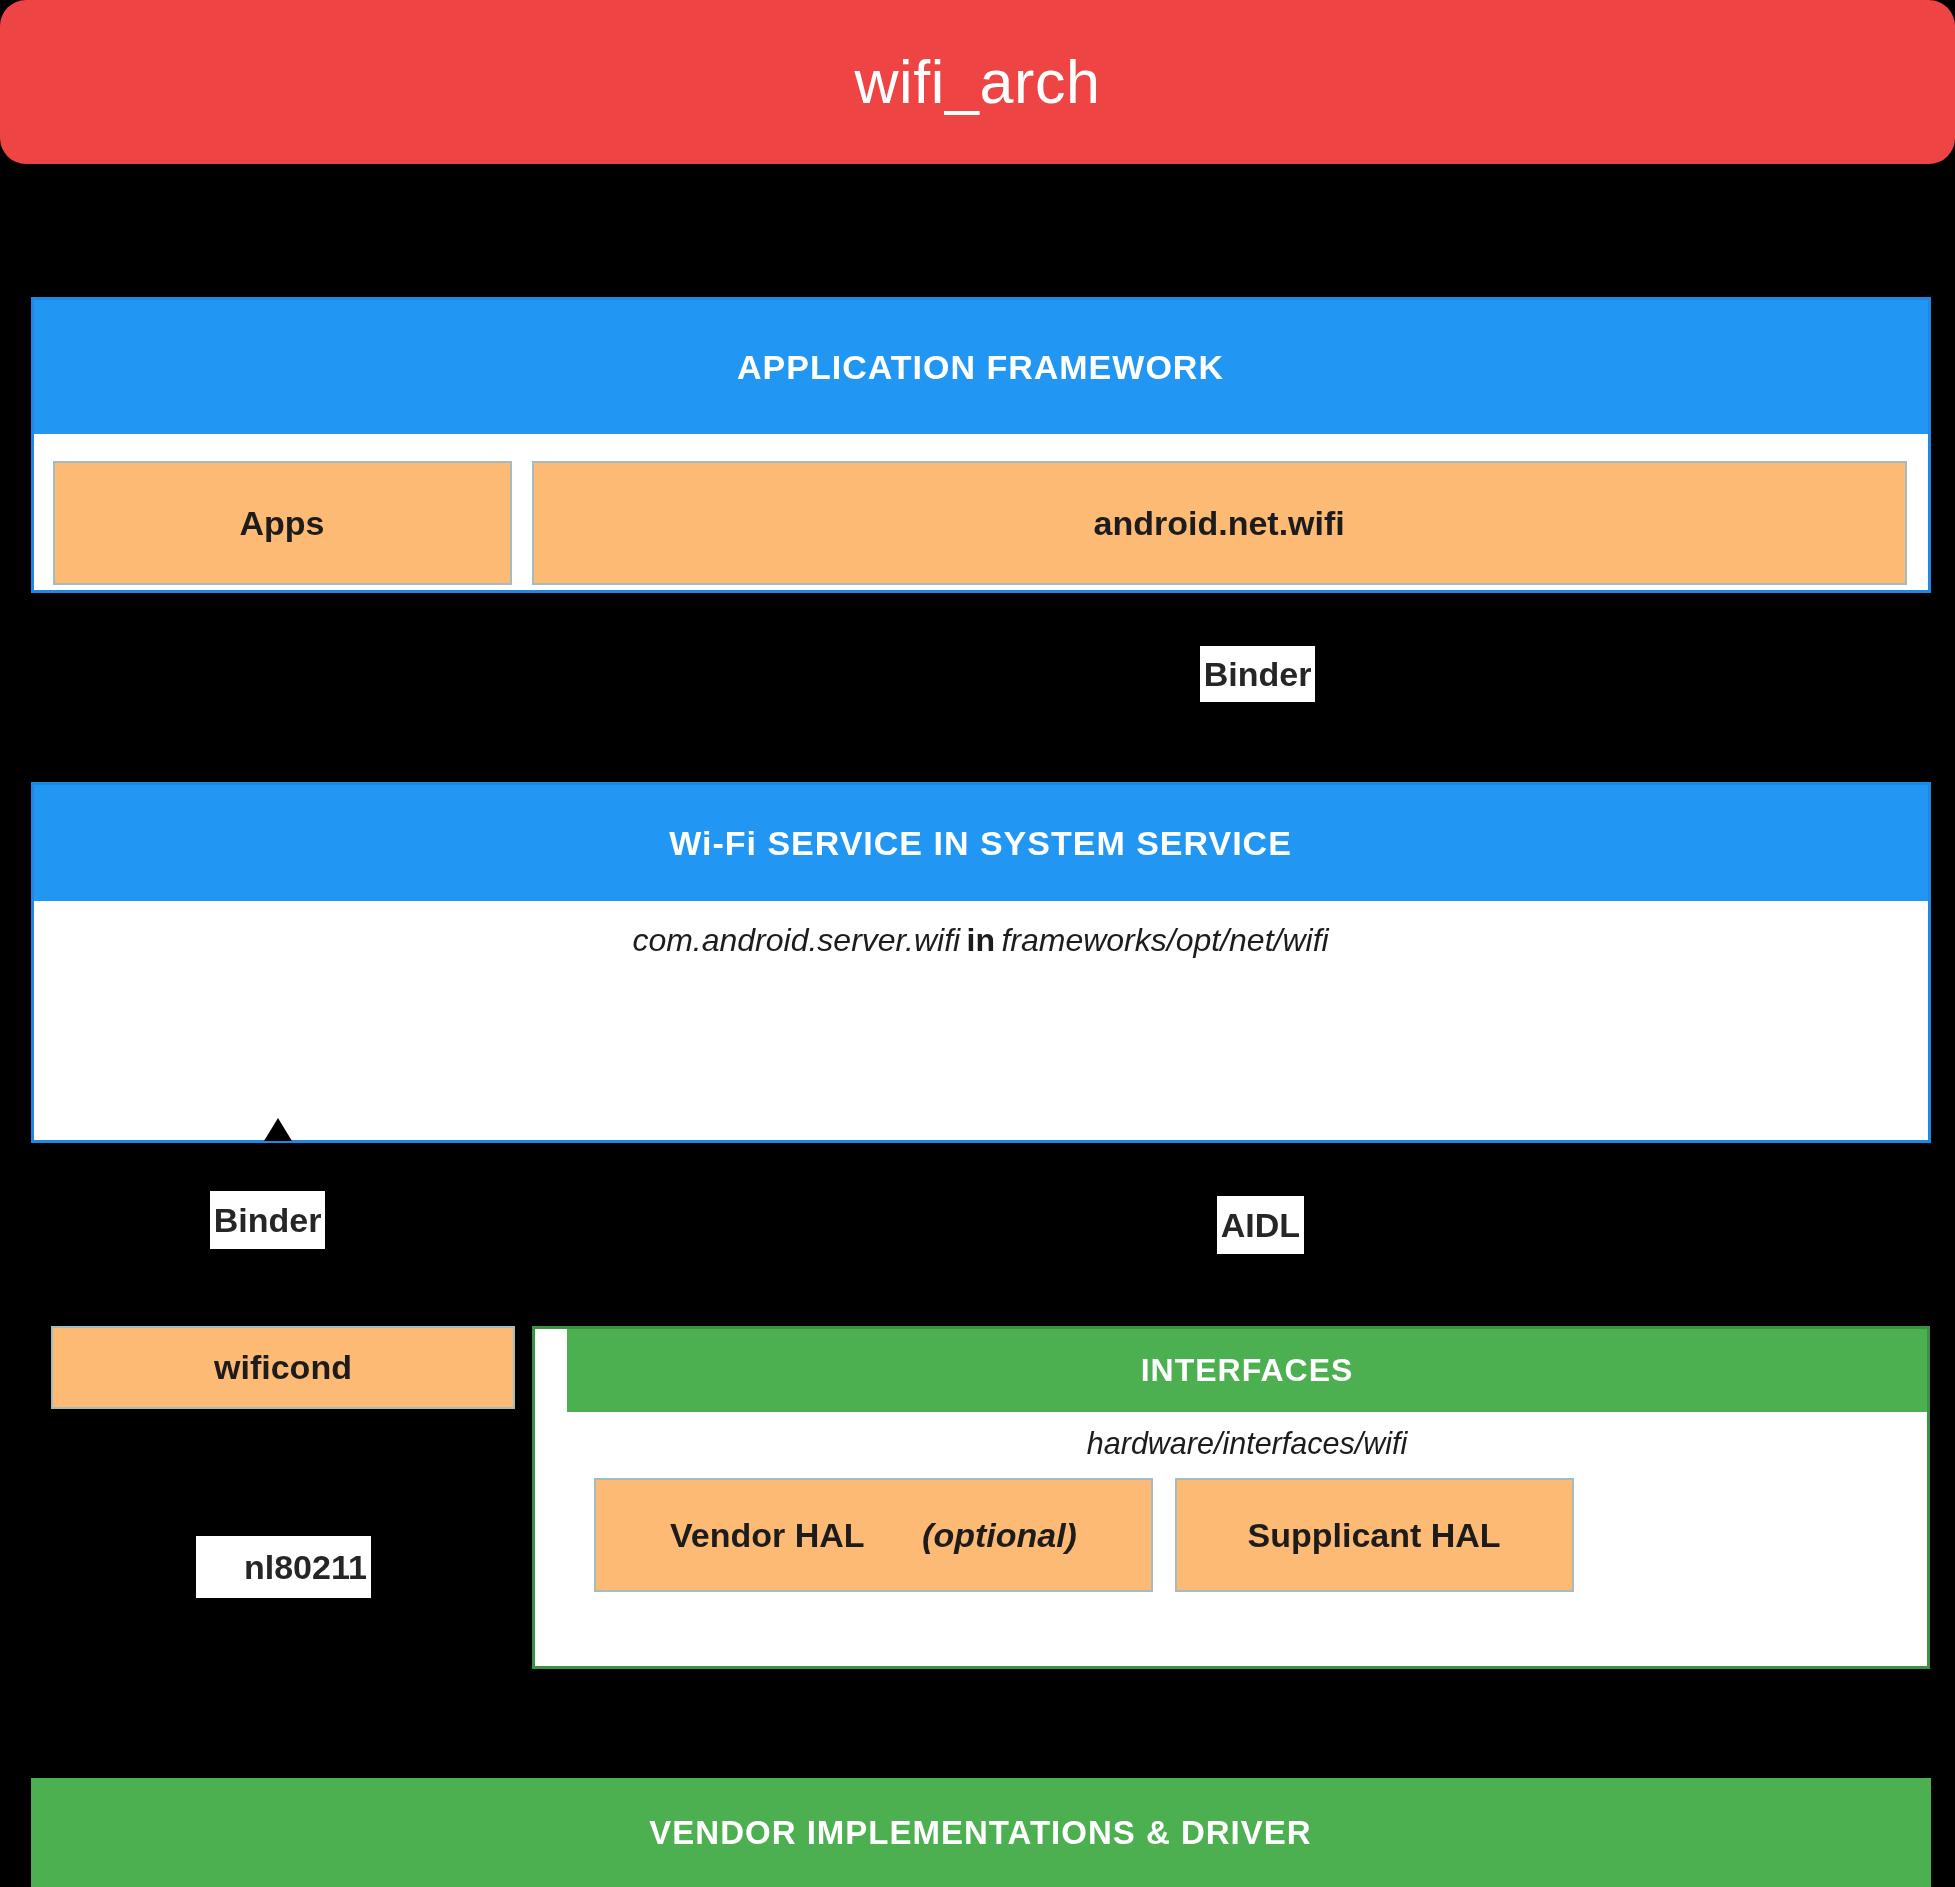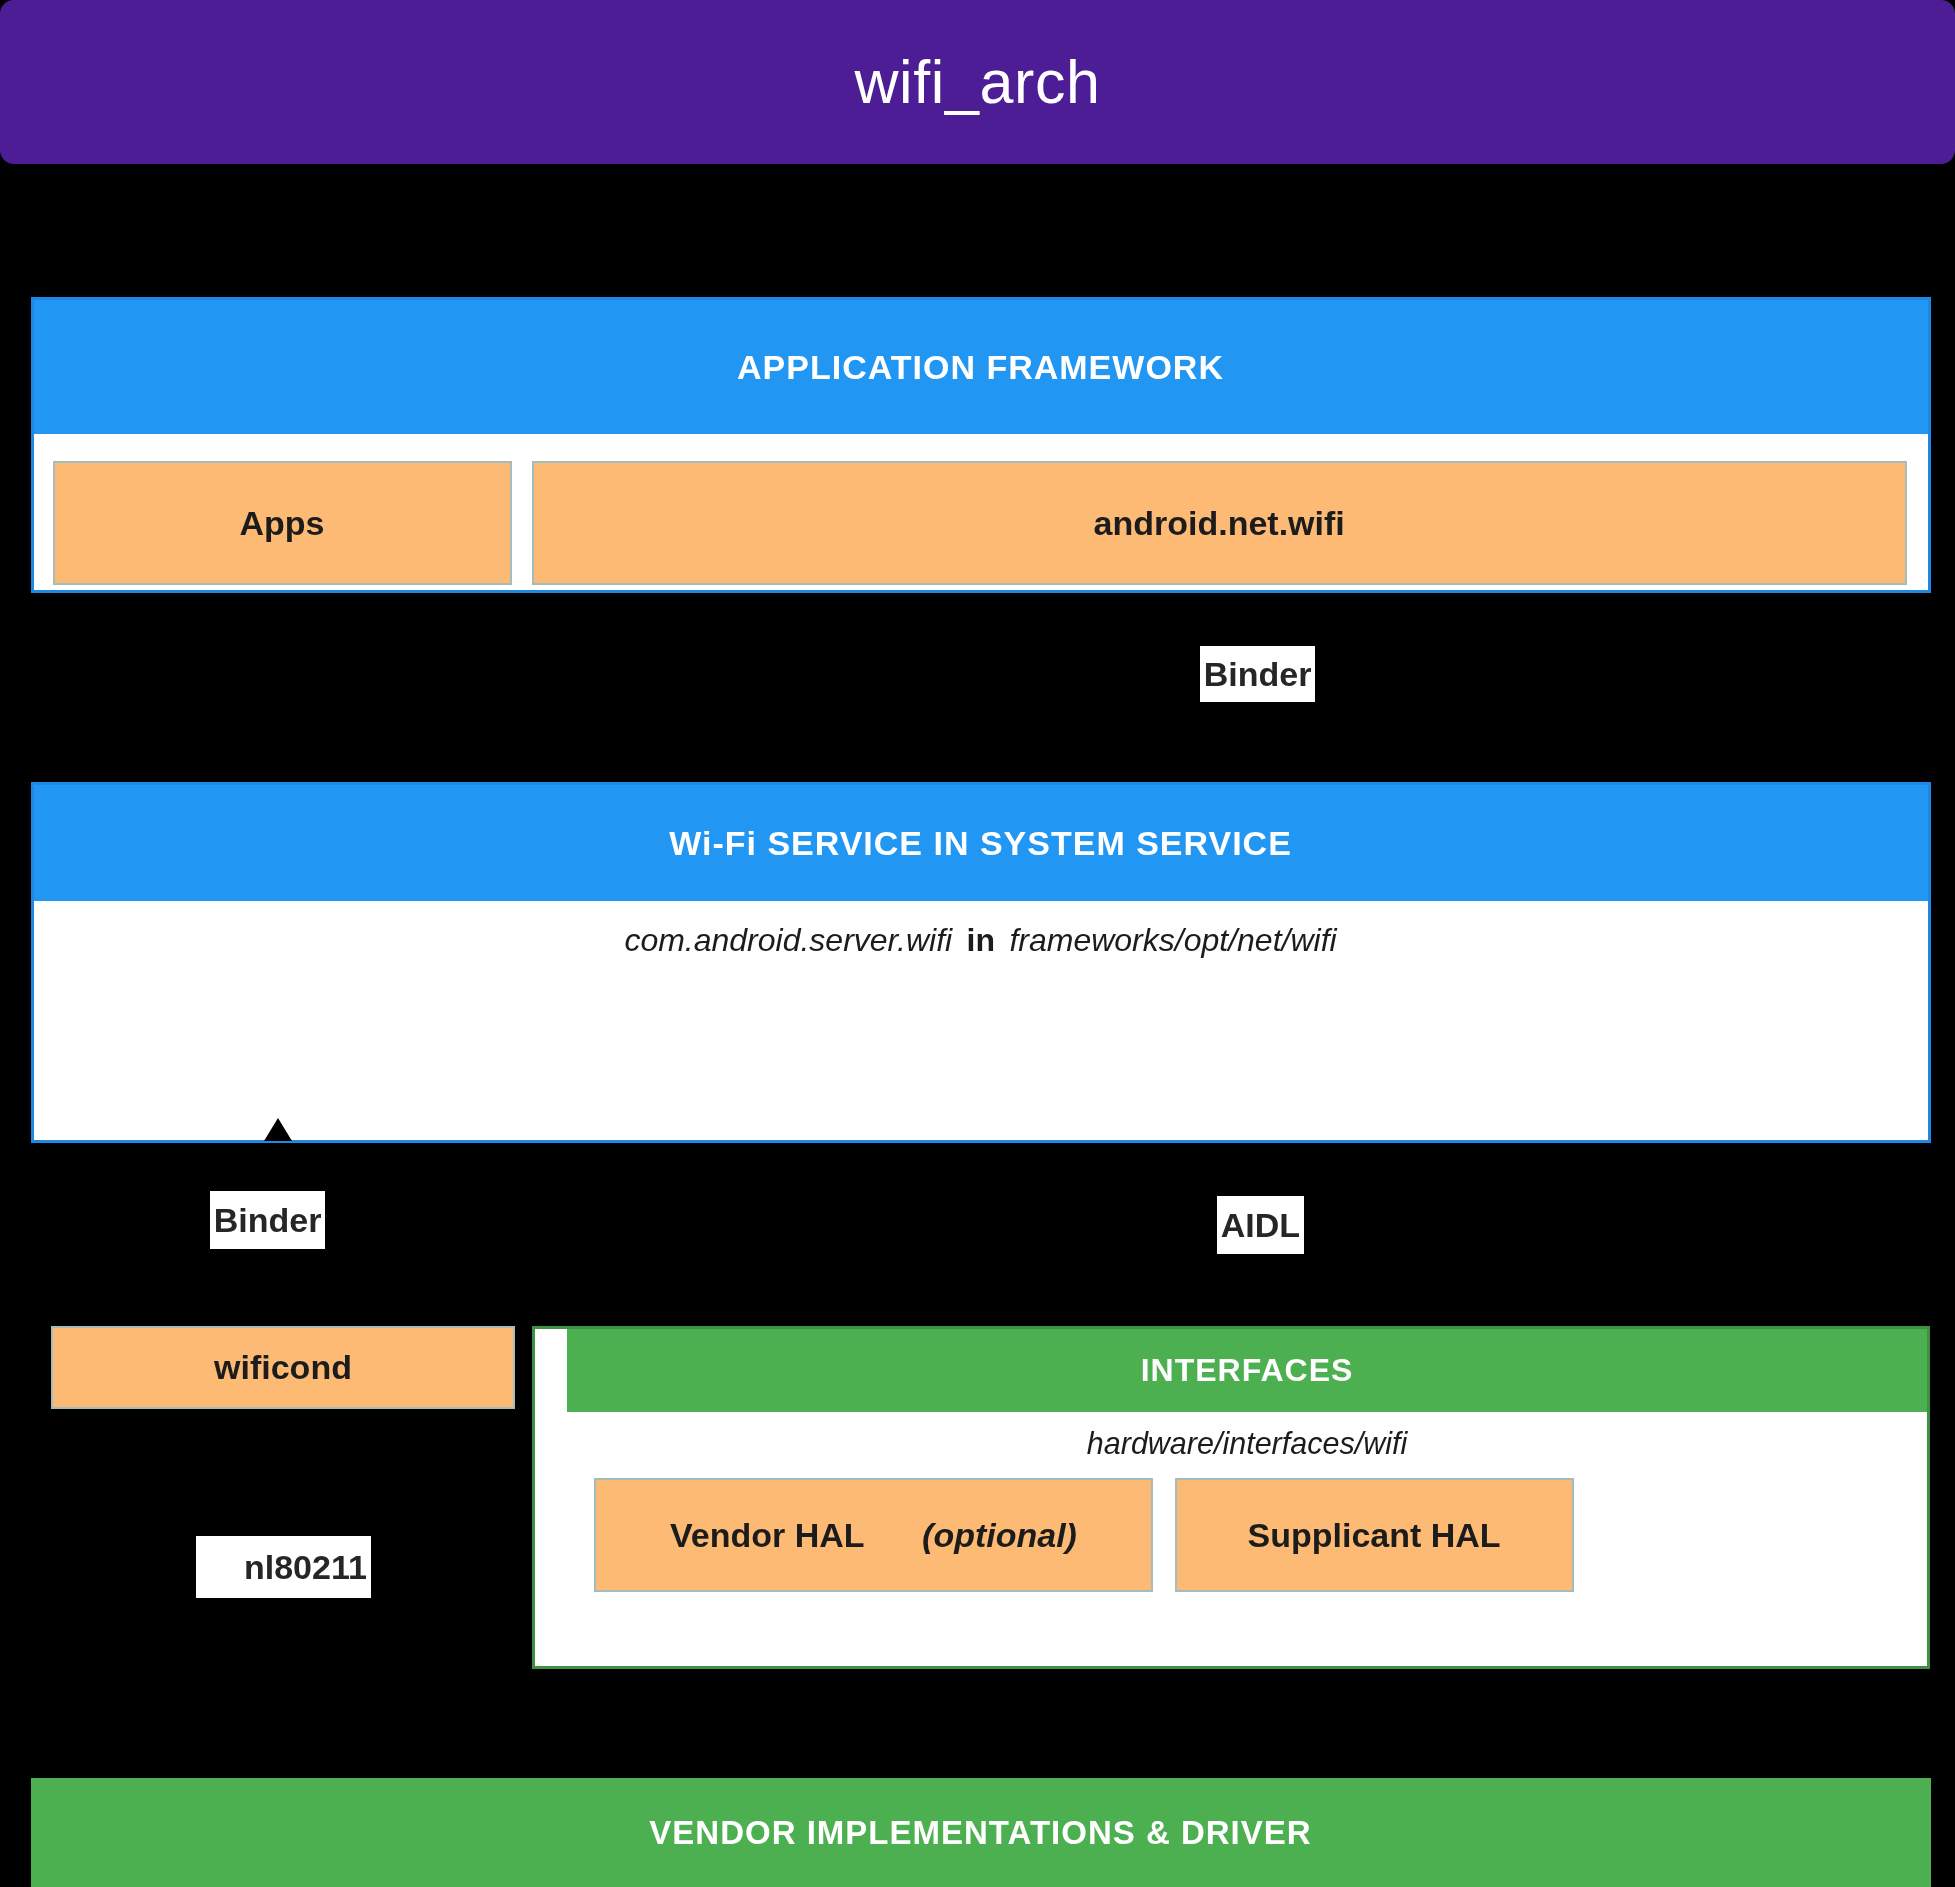--- a/index.html
+++ b/index.html
@@ -15,22 +15,22 @@
     overflow: hidden;
   }
 
   
   #title-bar {
     position: absolute;
     left: 0;
     top: 0;
     width: 1955px;
     height: 164px;
-    background: #4c1d95;
-    border-radius: 14px;
+    background: #ef4444;
+    border-radius: 26px;
     display: flex;
     align-items: center;
     justify-content: center;
     box-sizing: border-box;
   }
   #title-text {
     color: #ffffff;
     font-size: 61px;
     font-weight: 400;
     letter-spacing: 0.6px;
@@ -78,21 +78,20 @@
   }
 
   
   .path-caption {
     width: 100%;
     display: flex;
     align-items: center;
     justify-content: center;
     color: #1c1c1c;
     font-style: italic;
-    gap: 8px;
   }
   .path-caption .kw {
     font-style: normal;
     font-weight: bold;
     padding: 0 6.4px;
   }
 
   
   .edge-label {
     position: absolute;

